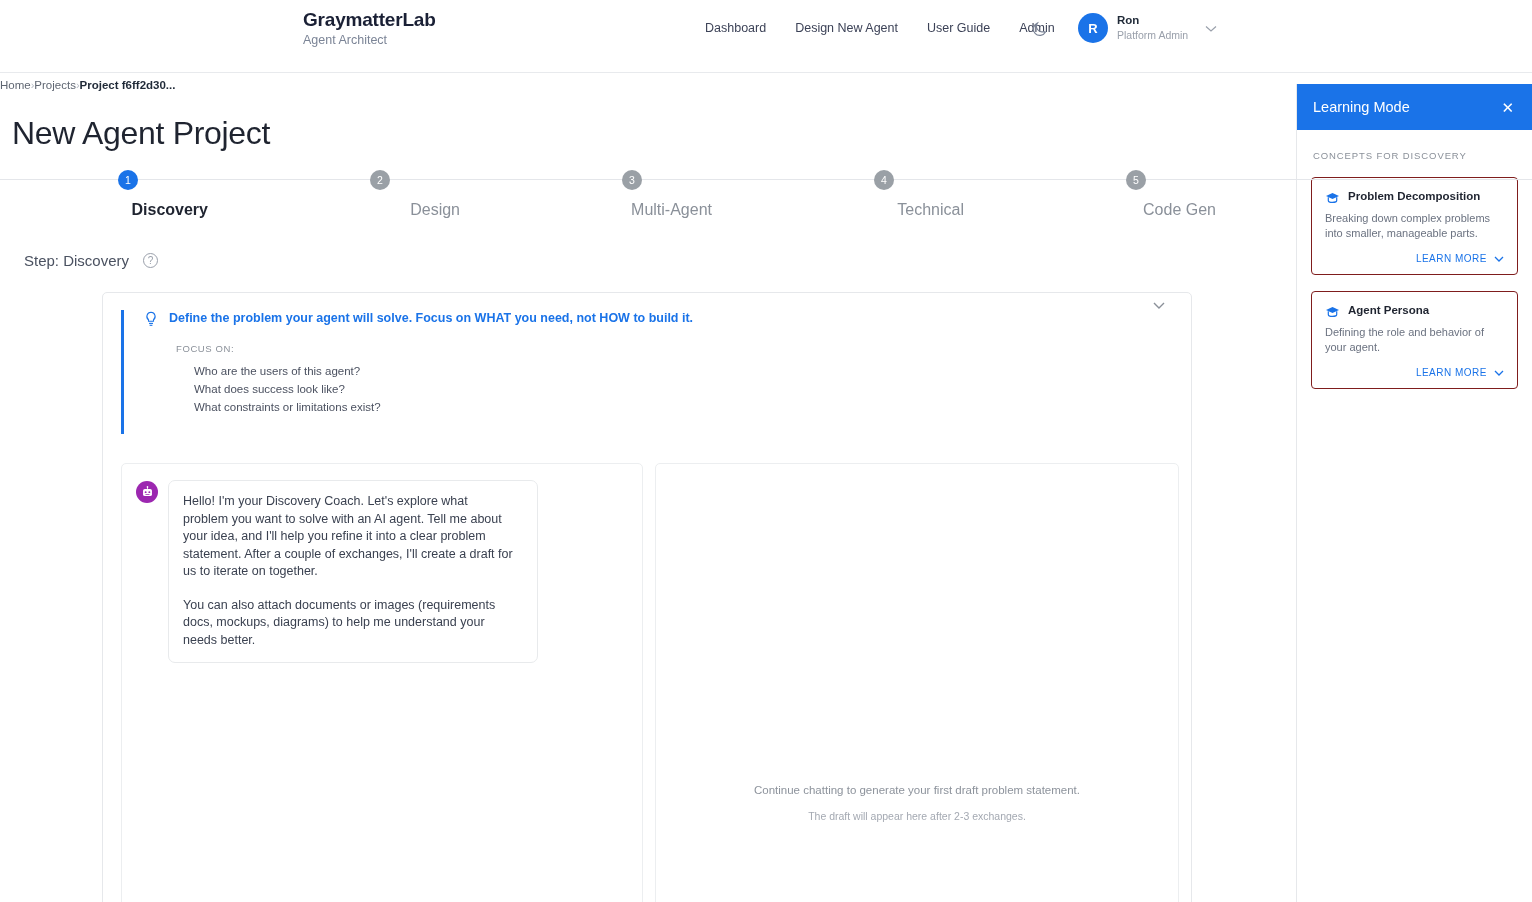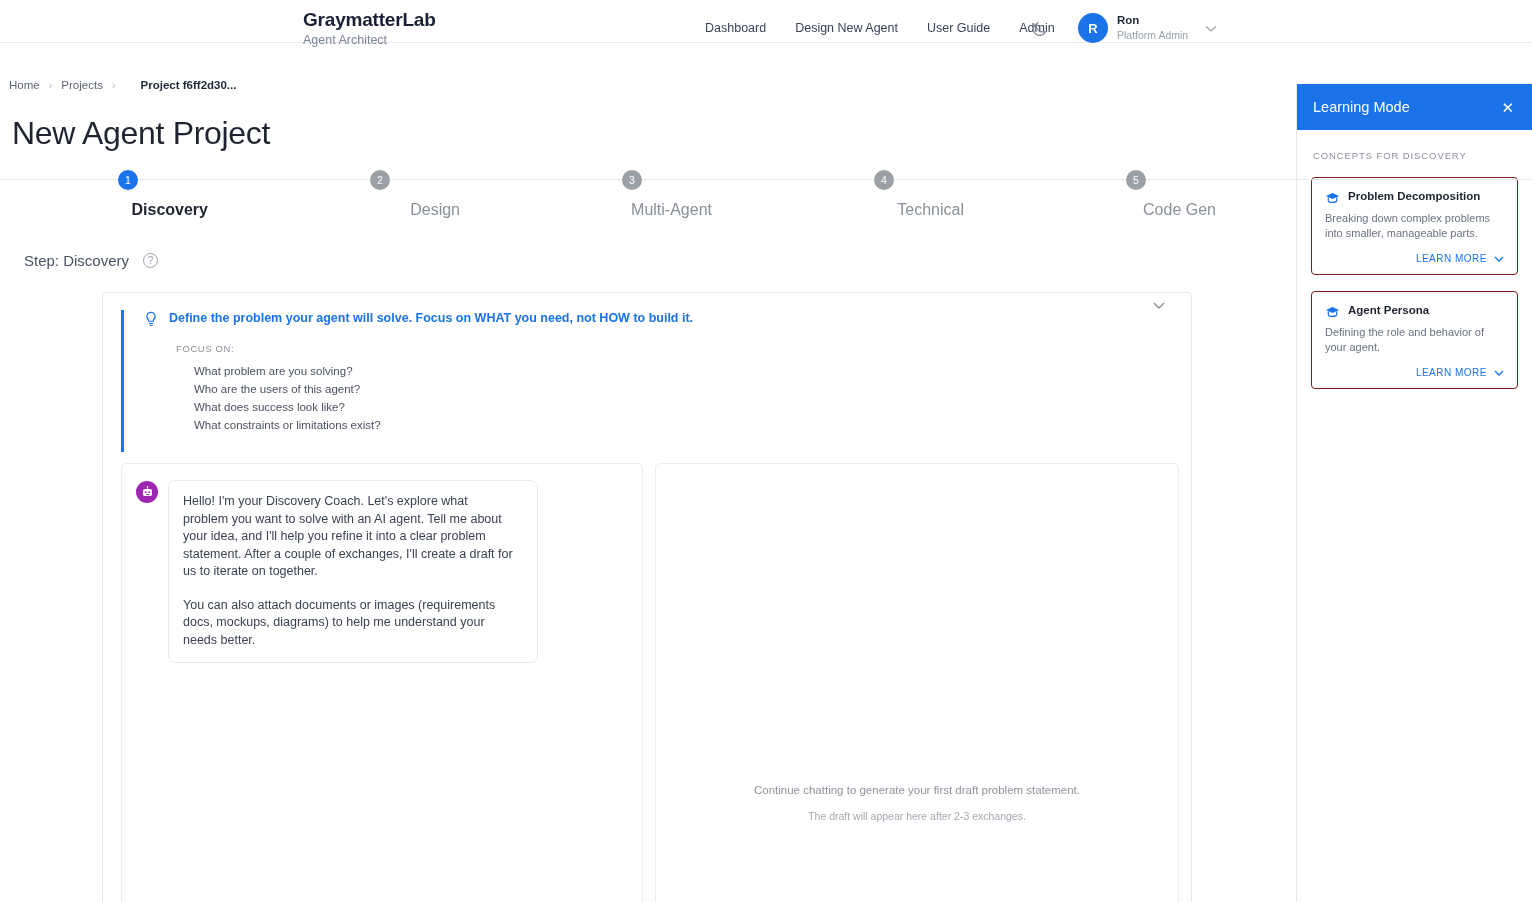--- a/index.html
+++ b/index.html
@@ -6,21 +6,21 @@
   html, body {
     width: 1532px; height: 902px;
     font-family: "Liberation Sans", sans-serif;
     background: #ffffff;
     color: #202124;
     overflow: hidden;
   }
 
   
   .topbar {
-    position: absolute; top: 0; left: 0; width: 1532px; height: 43px;
+    position: absolute; top: 0; left: 0; width: 1532px; height: 73px;
     background: #ffffff;
     border-bottom: 1px solid #e8eaed;
     display: flex; align-items: center;
   }
   .brand { position: absolute; left: 303px; top: 9px; }
   .brand-title {
     font-size: 19px; font-weight: bold; color: #1a2035; letter-spacing: -0.2px;
     line-height: 22px;
   }
   .brand-sub { font-size: 12.5px; color: #7b8496; line-height: 16px; margin-top: 1px; }
@@ -45,25 +45,25 @@
     display: flex; align-items: center; justify-content: center;
   }
   .user-meta { line-height: 13px; }
   .user-name { font-size: 11.5px; font-weight: bold; color: #1f2937; }
   .user-role { font-size: 10.5px; color: #9aa0ab; margin-top: 2px; }
   .chev { margin-left: 8px; color: #9aa0ab; }
 
   
   .crumbs {
     position: absolute; top: 79px; left: 0px;
-    display: flex; align-items: center; gap: 9px;
+    display: flex; align-items: center; gap: 0;
     font-size: 11.5px;
   }
   .crumbs .c-item { color: #5f6672; cursor: pointer; }
-  .crumbs .c-item.current { color: #1f2937; font-weight: bold; cursor: default; margin-left: 16px; }
+  .crumbs .c-item.current { color: #1f2937; font-weight: bold; cursor: default; }
   .crumbs .c-sep { color: #b7bcc5; font-size: 11px; }
 
   .page-title {
     position: absolute; top: 115px; left: 12px;
     font-size: 32px; font-weight: normal; color: #1f2430;
     letter-spacing: -0.3px;
   }
 
   
   .stepper { position: absolute; top: 170px; left: 0px; width: 1532px; height: 50px; }
@@ -275,21 +275,20 @@
           <path d="M7 1.2a4.2 4.2 0 0 0-2.5 7.5v1.6h5V8.7A4.2 4.2 0 0 0 7 1.2z" fill="none" stroke="#1a73e8" stroke-width="1.1"></path>
           <line x1="5" y1="12.4" x2="9" y2="12.4" stroke="#1a73e8" stroke-width="1.1"></line>
           <line x1="5.6" y1="14.3" x2="8.4" y2="14.3" stroke="#1a73e8" stroke-width="1.1"></line>
         </svg>
       </span>
       <div class="hint-title">Define the problem your agent will solve. Focus on WHAT you need, not HOW to build it.</div>
     </div>
 
     <div class="focus-label">FOCUS ON:</div>
     <ul class="focus-list">
-      <li>What problem are you solving?</li>
       <li>Who are the users of this agent?</li>
       <li>What does success look like?</li>
       <li>What constraints or limitations exist?</li>
     </ul>
   </div>
 
   <div class="hint-collapse">
     <svg width="16" height="16" viewBox="0 0 16 16">
         <path d="M3 6 L8 11 L13 6" fill="none" stroke="#8a9099" stroke-width="1.4"></path>
       </svg>

